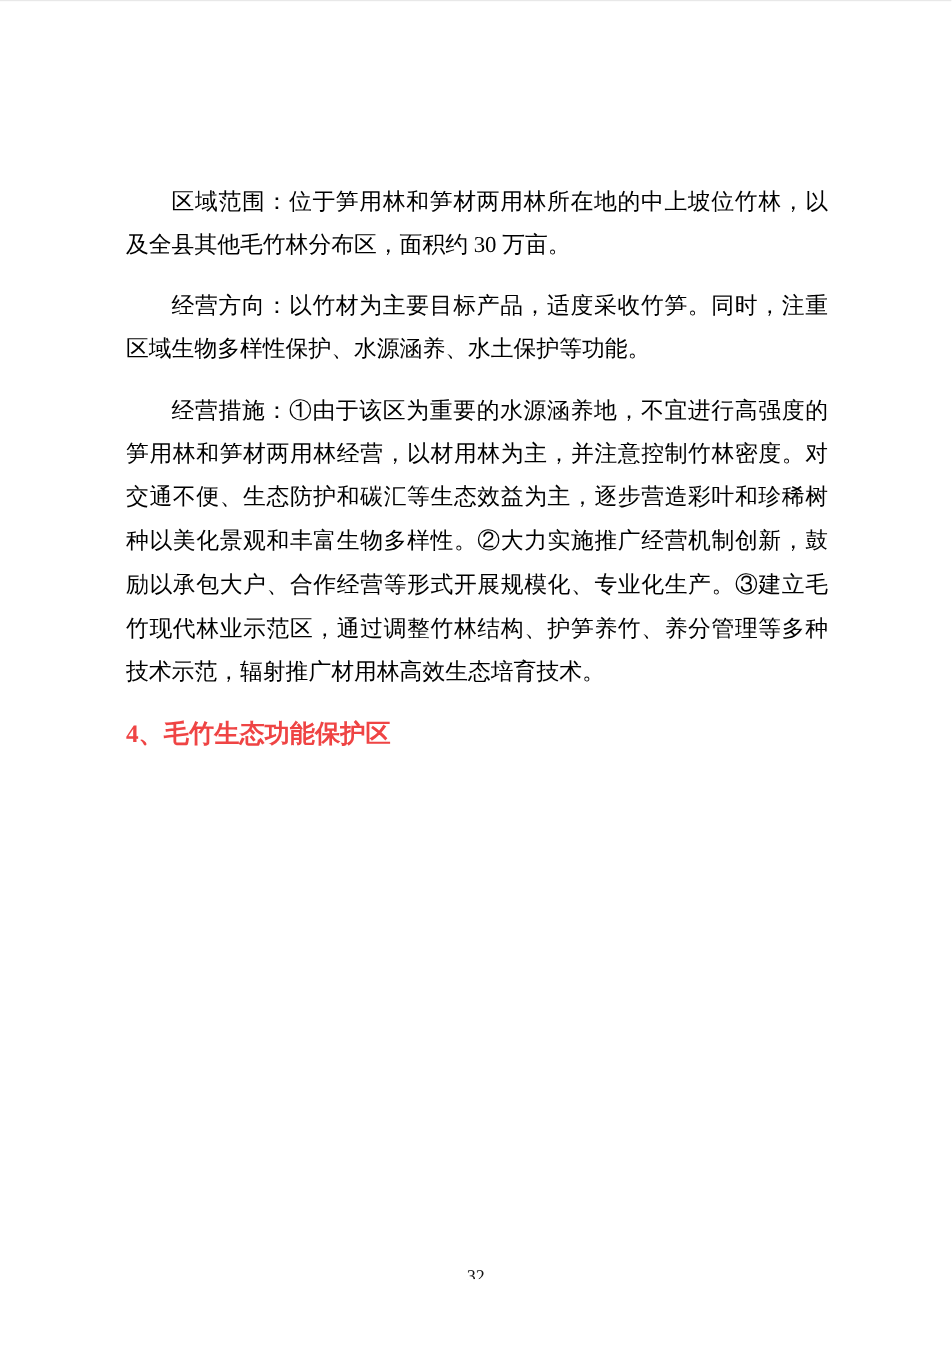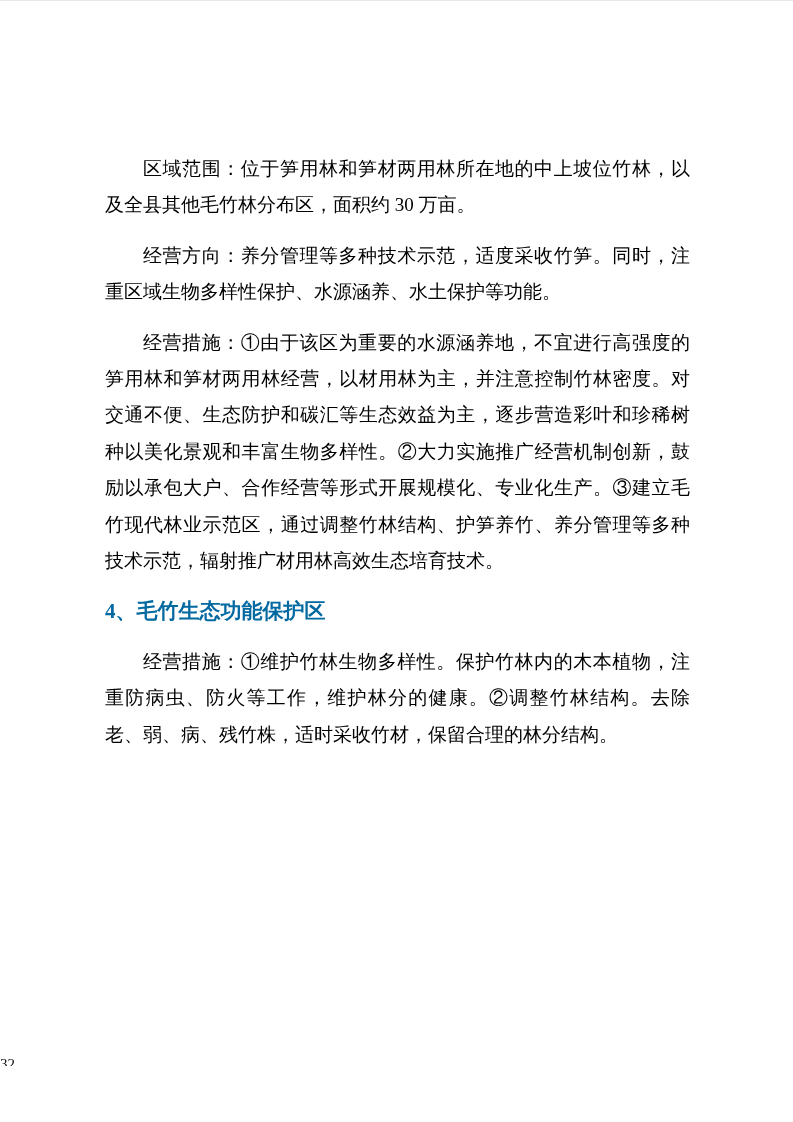--- a/index.html
+++ b/index.html
@@ -33,53 +33,52 @@
     text-indent: 2em;
     word-break: break-all;
     color: #000000;
   }
   .section-heading {
     margin: 0 0 14px 0;
     font-size: 21px;
     line-height: 36.4px;
     font-weight: 700;
     text-align: left;
-    color: #0369a1;
+    color: #ef4444;
   }
   .page-footer {
     position: absolute;
     top: 1053px;
     left: 0;
     width: 100%;
-    text-align: left;
+    text-align: center;
   }
   .page-number {
     font-size: 15px;
     line-height: 20px;
     color: #111111;
     font-family: "Liberation Serif", "DejaVu Serif", serif;
   }
 </style>
 </head>
 <body>
 
 <div class="page">
   <div class="content">
 
     <p class="body-para">区域范围：位于笋用林和笋材两用林所在地的中上坡位竹林，以及全县其他毛竹林分布区，面积约 30 万亩。</p>
 
-    <p class="body-para">经营方向：养分管理等多种技术示范，适度采收竹笋。同时，注重区域生物多样性保护、水源涵养、水土保护等功能。</p>
+    <p class="body-para">经营方向：以竹材为主要目标产品，适度采收竹笋。同时，注重区域生物多样性保护、水源涵养、水土保护等功能。</p>
 
     <p class="body-para">经营措施：①由于该区为重要的水源涵养地，不宜进行高强度的笋用林和笋材两用林经营，以材用林为主，并注意控制竹林密度。对交通不便、生态防护和碳汇等生态效益为主，逐步营造彩叶和珍稀树种以美化景观和丰富生物多样性。②大力实施推广经营机制创新，鼓励以承包大户、合作经营等形式开展规模化、专业化生产。③建立毛竹现代林业示范区，通过调整竹林结构、护笋养竹、养分管理等多种技术示范，辐射推广材用林高效生态培育技术。</p>
 
     <h2 class="section-heading">4、毛竹生态功能保护区</h2>
 
 
 
-    <p class="body-para">经营措施：①维护竹林生物多样性。保护竹林内的木本植物，注重防病虫、防火等工作，维护林分的健康。②调整竹林结构。去除老、弱、病、残竹株，适时采收竹材，保留合理的林分结构。</p>
 
 
   </div>
 
   <div class="page-footer">
     <span class="page-number">32</span>
   </div>
 </div>
 
 </body></html>

